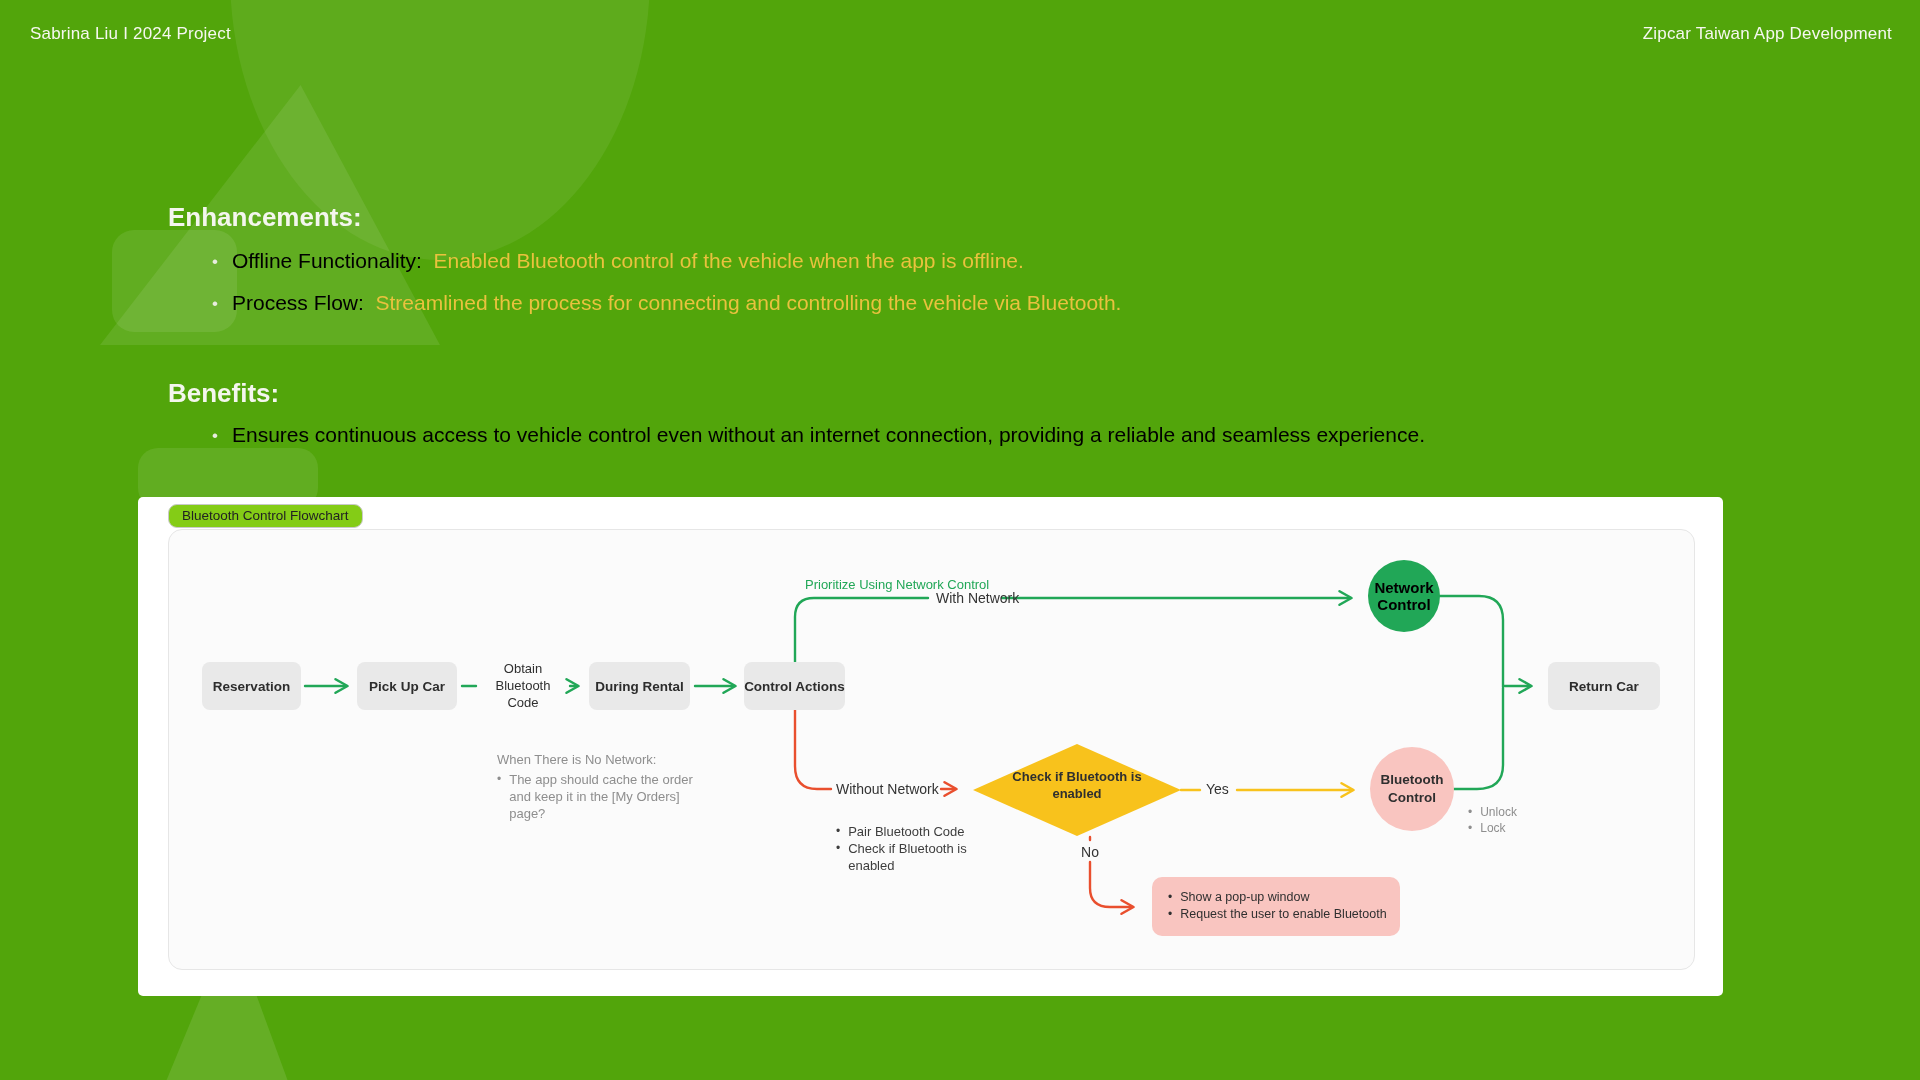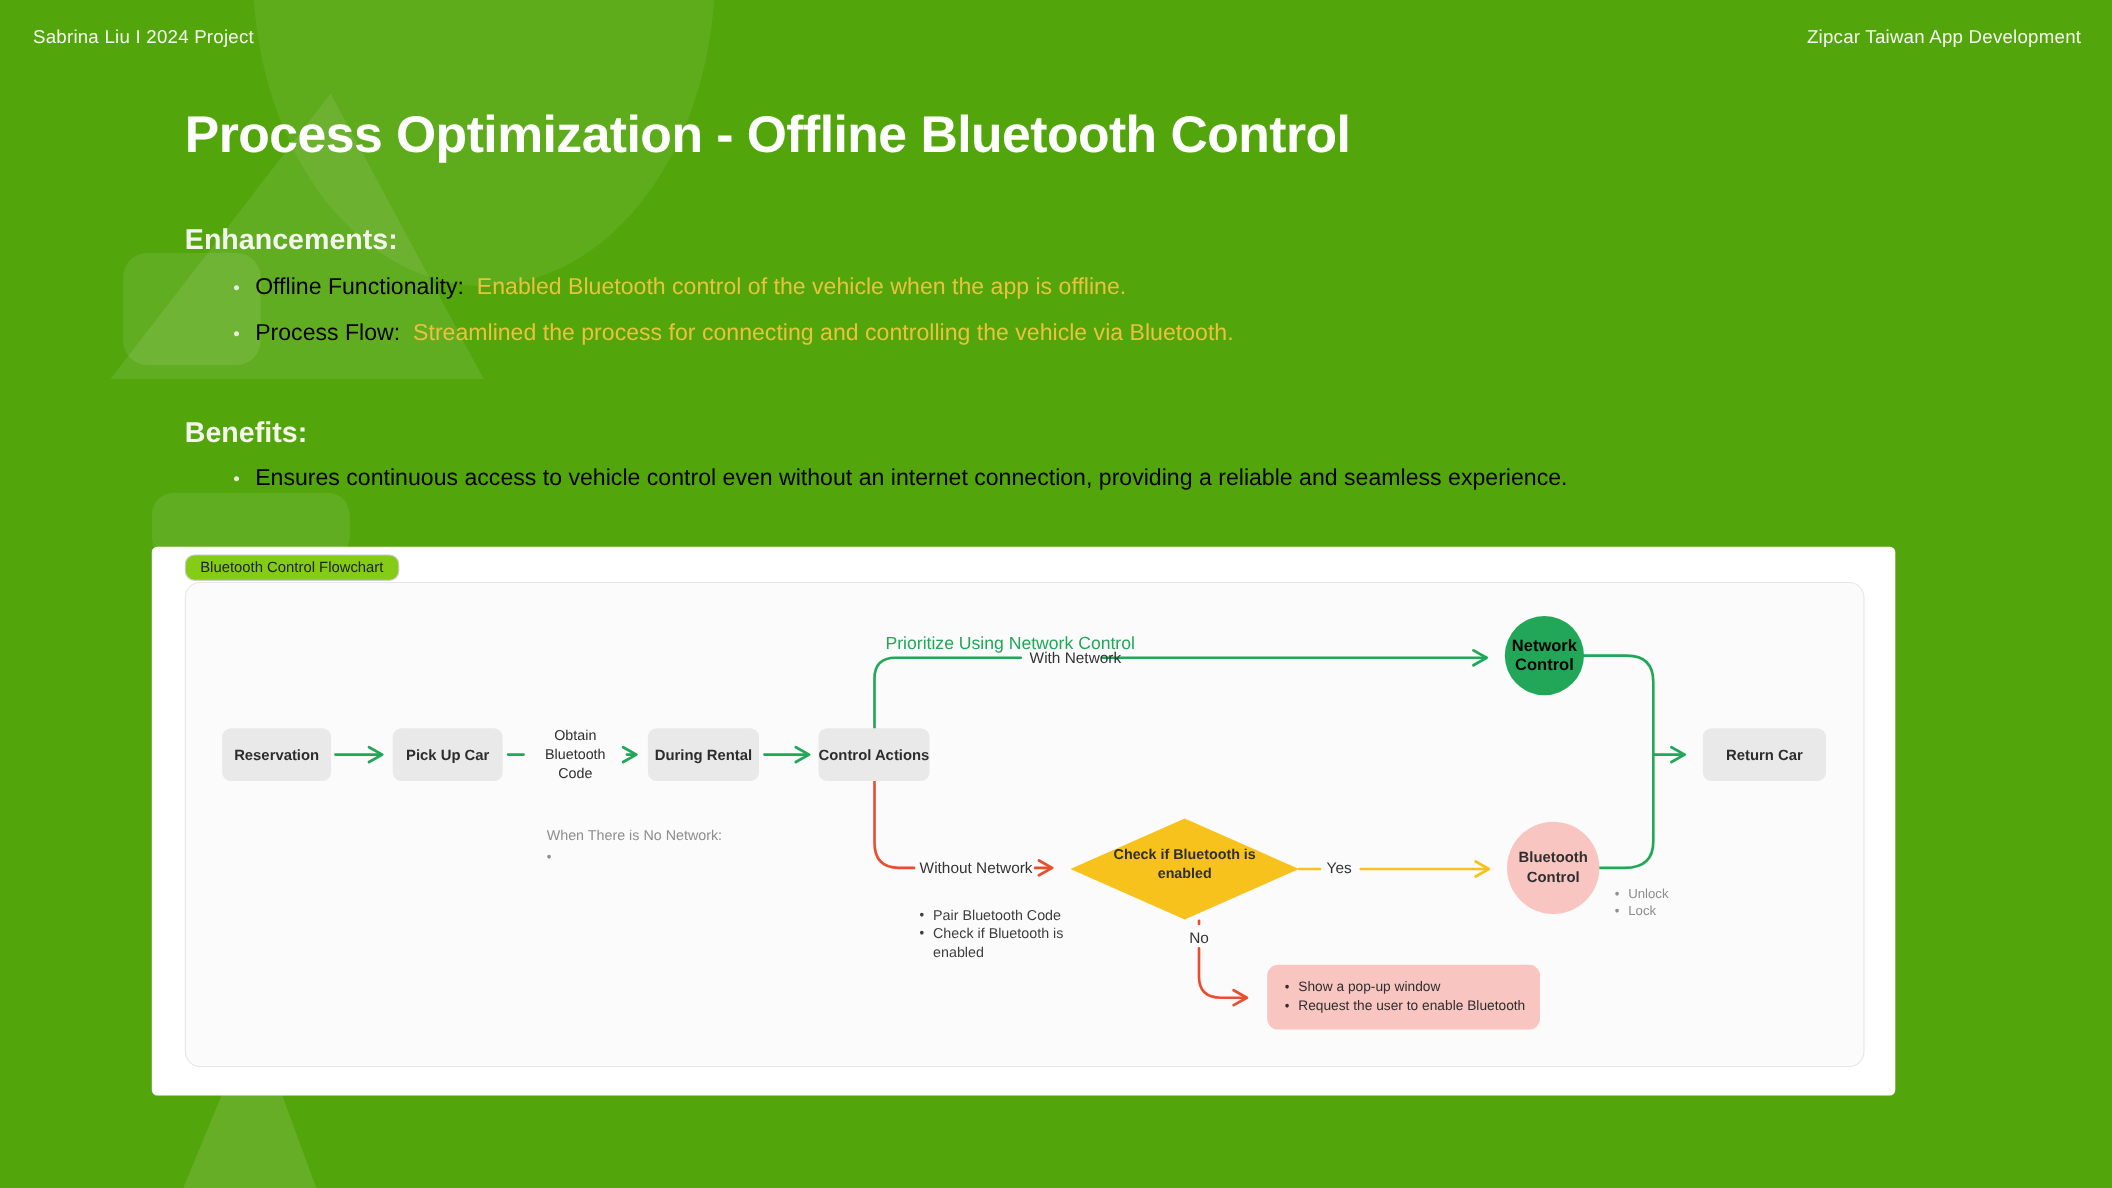--- a/index.html
+++ b/index.html
@@ -62,21 +62,21 @@
   .n-ctl{left:744px;top:662px;width:101px;}
   .n-ret{left:1548px;top:662px;width:112px;}
 
   .circle{position:absolute;border-radius:50%;display:flex;flex-direction:column;align-items:center;justify-content:center;
           font-weight:700;text-align:center;}
   .c-net{left:1368px;top:560px;width:72px;height:72px;background:var(--flow-green,#21a757);color:#000000;font-size:15px;line-height:17px;}
   .c-bt{left:1370px;top:747px;width:84px;height:84px;background:var(--flow-pink,#f9c5c0);color:#2f2f2f;font-size:13.5px;line-height:18px;}
 
   .flabel{position:absolute;color:#333;font-size:14px;font-weight:500;}
   .l-obtain{left:477px;top:660px;width:92px;text-align:center;font-size:13px;line-height:17px;color:#2f2f2f;}
-  .l-prior{left:805px;top:577px;font-size:16px;color:var(--flow-green,#21a757);font-weight:500;}
+  .l-prior{left:805px;top:577px;font-size:13px;color:var(--flow-green,#21a757);font-weight:500;}
   .l-with{left:936px;top:590px;}
   .l-without{left:836px;top:781px;}
   .l-yes{left:1206px;top:781px;}
   .l-no{left:1076px;top:844px;width:28px;text-align:center;}
 
   .d-text{position:absolute;left:1007px;top:768px;width:140px;text-align:center;
           font-size:13px;font-weight:700;color:#2f2f2f;line-height:17px;}
 
   .note{position:absolute;font-size:13px;color:#8e8e8e;line-height:17px;}
   .note .nt{margin-bottom:3px;margin-top:30px;}
@@ -102,21 +102,20 @@
 
   <div class="deco deco-circle"></div>
   <div class="deco deco-tri-top"></div>
   <div class="deco deco-rect-a"></div>
   <div class="deco deco-rect-b"></div>
   <div class="deco deco-tri-bottom"></div>
 
   <div class="hdr hdr-left">Sabrina Liu I 2024 Project</div>
   <div class="hdr hdr-right">Zipcar Taiwan App Development</div>
 
-  <div class="page-title">Process Optimization - Offline Bluetooth Control</div>
 
   <div class="sec-heading h-enh">Enhancements:</div>
   <div class="bullet-row b1">
     <span class="dot">•</span>
     <span><span class="lbl">Offline Functionality:</span>&nbsp;
     <span class="det">Enabled Bluetooth control of the vehicle when the app is offline.</span></span>
   </div>
   <div class="bullet-row b2">
     <span class="dot">•</span>
     <span><span class="lbl">Process Flow:</span>&nbsp;
@@ -192,20 +191,21 @@
     <div class="flabel l-prior">Prioritize Using Network Control</div>
     <div class="flabel l-with">With Network</div>
     <div class="flabel l-without">Without Network</div>
     <div class="flabel l-yes">Yes</div>
     <div class="flabel l-no">No</div>
 
     <div class="note n-nonet">
       <div class="nt">When There is No Network:</div>
       <div class="note-row">
         <span class="dot">•</span>
+        <div>The app should cache the order and keep it in the [My Orders] page?</div>
       </div>
     </div>
 
     <div class="note n-btsteps">
       <div class="note-row">
         <span class="dot">•</span>
         <div>Pair Bluetooth Code</div>
       </div>
       <div class="note-row">
         <span class="dot">•</span>

